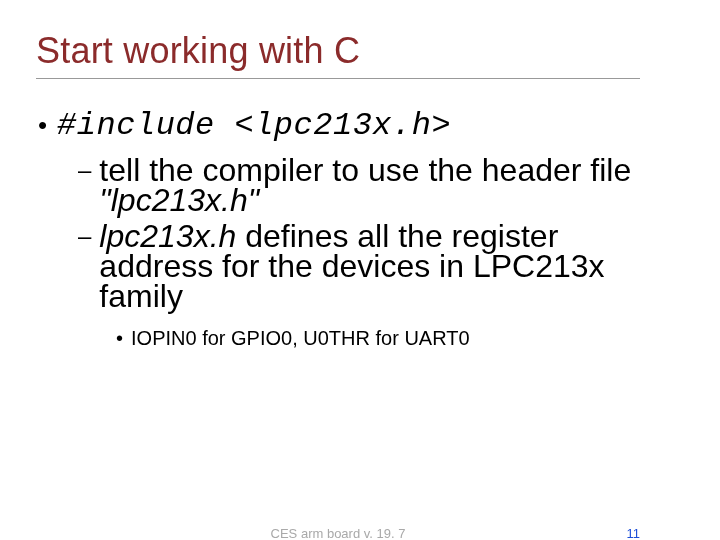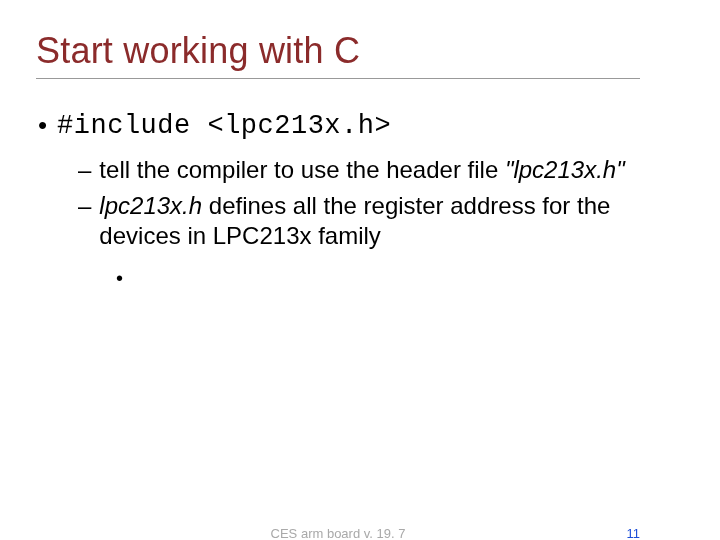--- a/index.html
+++ b/index.html
@@ -3,25 +3,25 @@
 <meta charset="utf-8">
 <style>
   * { margin: 0; padding: 0; box-sizing: border-box; }
   html, body { width: 720px; height: 540px; background: #fff; font-family: Arial, Helvetica, sans-serif; color: #000; }
   .slide { position: relative; width: 676px; height: 540px; padding: 30px 36px 0 36px; }
   .title { font-size: 36px; color: #8b2b2b; font-weight: 400; letter-spacing: 0.2px; margin-bottom: 6px; }
   .rule { border: none; border-top: 1px solid #999; margin: 6px 0 30px 0; }
   .lvl1 { list-style: none; padding-left: 0; }
   .lvl1 > li { display: flex; align-items: flex-start; gap: 10px; margin-bottom: 12px; }
   .lvl1-bullet { font-size: 26px; line-height: 32px; padding-left: 2px; }
-  .lvl1-text { font-size: 27px; line-height: 34px; font-family: Consolas, 'Courier New', monospace; letter-spacing: 0.5px; }
+  .lvl1-text { font-size: 32px; line-height: 34px; font-family: Consolas, 'Courier New', monospace; letter-spacing: 0.5px; font-style: italic; }
   .lvl2 { list-style: none; padding-left: 42px; }
   .lvl2 > li { display: flex; align-items: flex-start; gap: 8px; margin-top: 6px; }
   .lvl2-bullet { font-size: 24px; line-height: 30px; }
-  .lvl2-text { font-size: 24px; line-height: 30px; }
+  .lvl2-text { font-size: 32px; line-height: 30px; }
   .lvl3 { list-style: none; padding-left: 80px; margin-top: 14px; }
   .lvl3 > li { display: flex; align-items: flex-start; gap: 8px; }
   .lvl3-bullet { font-size: 20px; line-height: 26px; }
   .lvl3-text { font-size: 20px; line-height: 26px; }
   .italic { font-style: italic; }
   .footer { position: absolute; bottom: 14px; width: 100%; left: 0; display: flex; justify-content: center; font-size: 13px; color: #a9a9a9; }
   .footer-center { position: absolute; left: 50%; transform: translateX(-50%); }
   .footer-right { position: absolute; right: 36px; color: #1d4ed8; }
 </style>
 </head>
@@ -49,20 +49,21 @@
       <span class="lvl2-bullet">–</span>
       <span class="lvl2-text">
         <span class="italic">lpc213x.h</span><span> defines all the register address for the devices in LPC213x family</span>
       </span>
     </li>
   </ul>
 
   <ul class="lvl3">
     <li>
       <span class="lvl3-bullet">•</span>
+      <span class="lvl3-text">IOPIN0 for GPIO0, U0THR for UART0</span>
     </li>
   </ul>
 
   <div class="footer">
     <span class="footer-center">CES arm board v. 19. 7</span>
     <span class="footer-right">11</span>
   </div>
 </div>
 
 </body></html>

